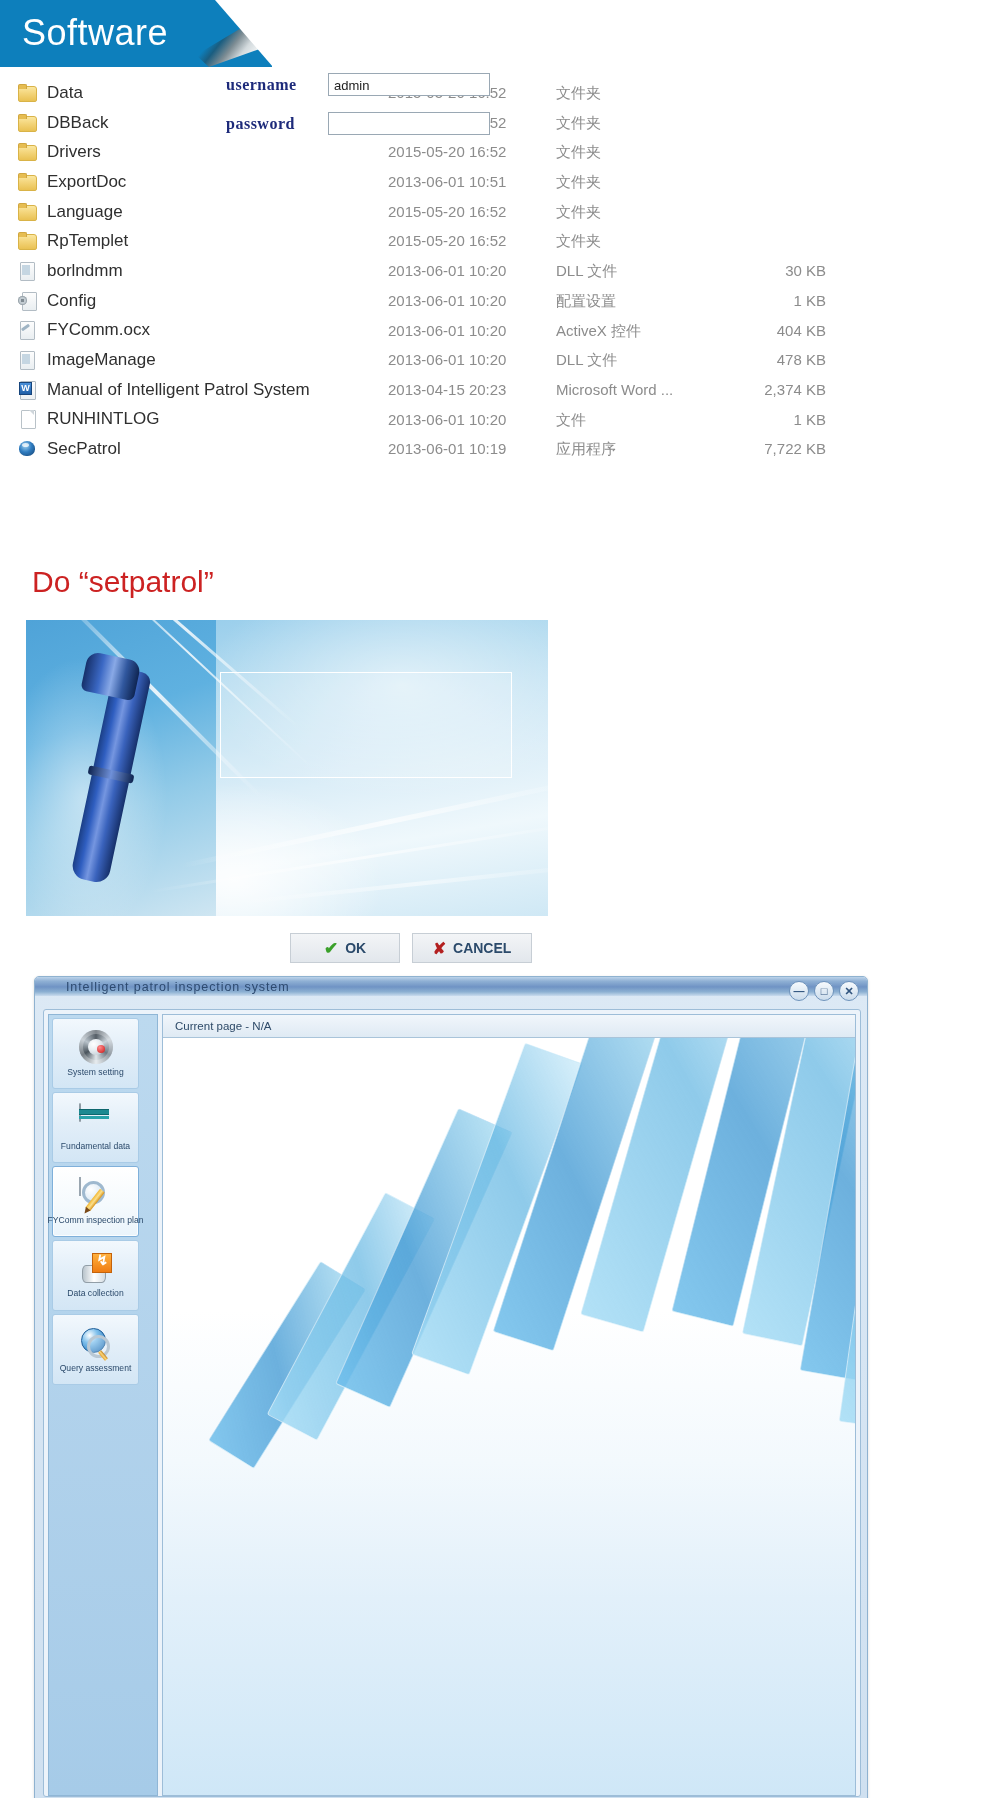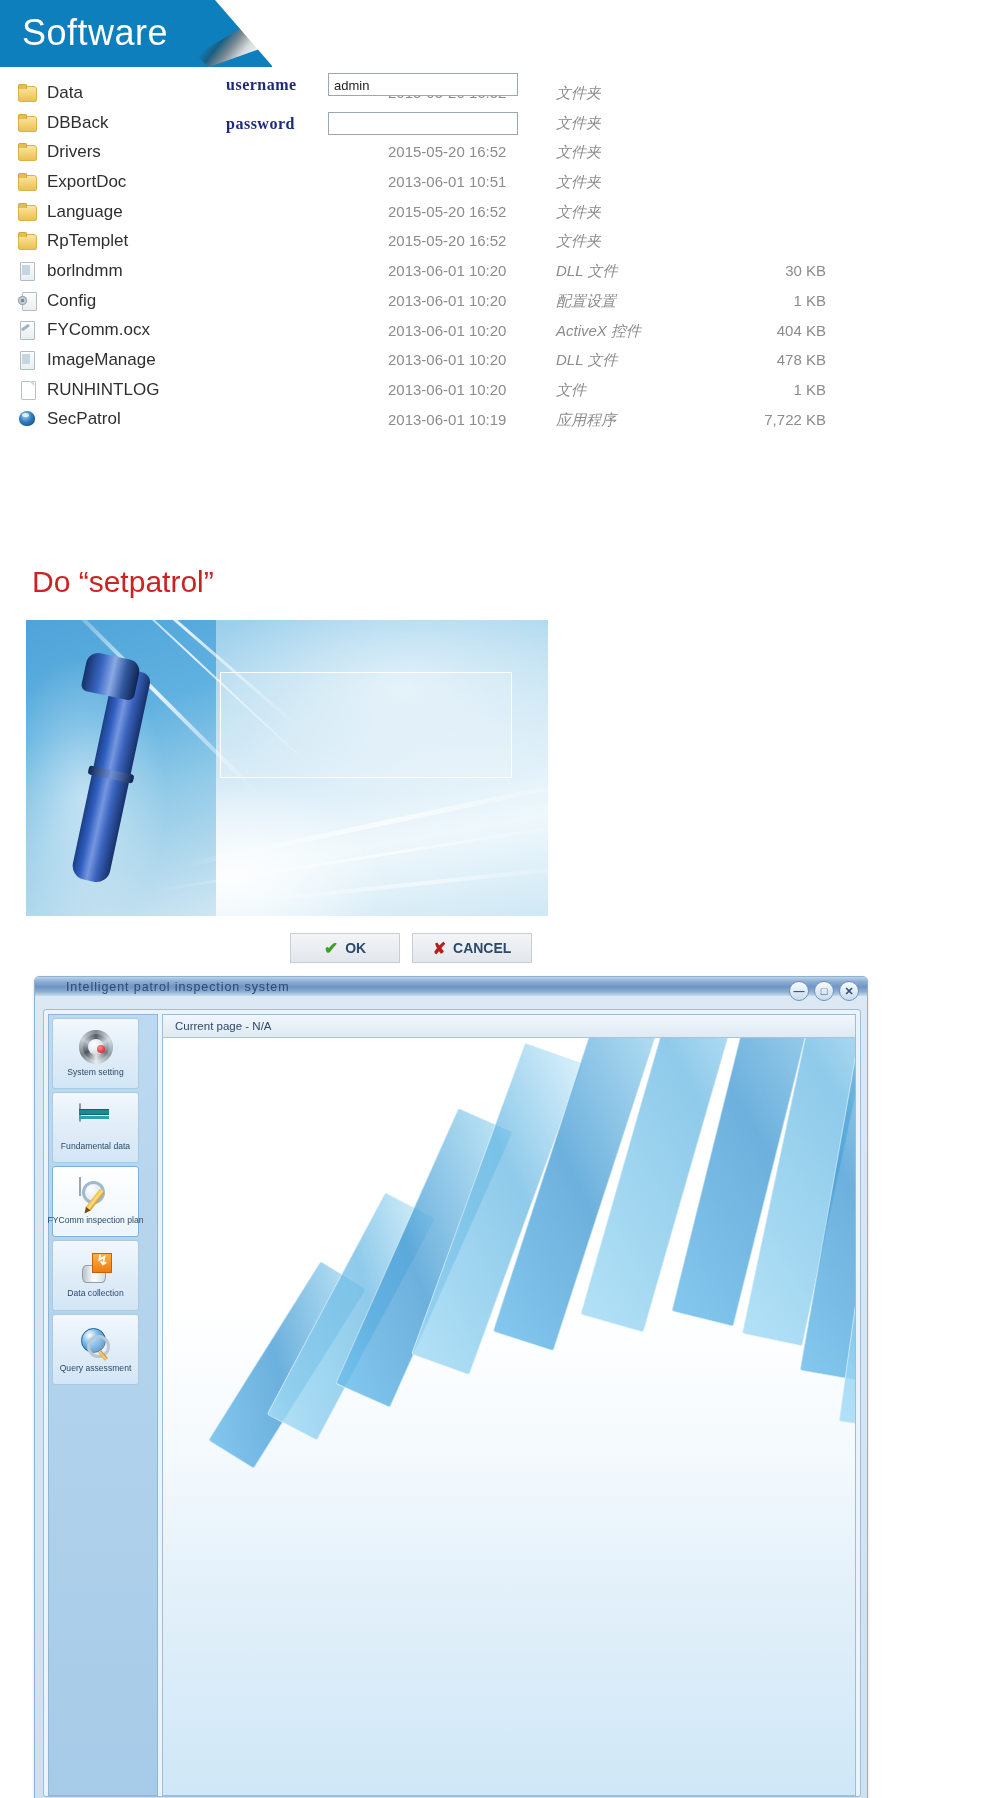--- a/index.html
+++ b/index.html
@@ -79,21 +79,20 @@
     font-size: 15px;
     color: #8c8c8c;
     white-space: nowrap;
   }
   .file-type {
     position: absolute; left: 556px; top: 0;
     height: 29.7px; line-height: 29.7px;
     font-size: 15px;
     color: #8c8c8c;
     white-space: nowrap;
-    font-style: italic;
   }
   .file-size {
     position: absolute; left: 700px; top: 0;
     width: 126px;
     text-align: right;
     height: 29.7px; line-height: 29.7px;
     font-size: 15px;
     color: #8c8c8c;
     white-space: nowrap;
   }
@@ -265,21 +264,21 @@
     font-size: 16px;
     font-weight: bold;
     font-family: "Liberation Serif", serif;
     letter-spacing: 0.5px;
   }
   .lbl-user { left: 226px; top: 76px; }
   .lbl-pass { left: 226px; top: 115px; }
   .login-input {
     position: absolute;
     left: 328px;
-    width: 190px; height: 23px;
+    width: 162px; height: 23px;
     background: #ffffff;
     border: 1px solid #9aa8b4;
     font-size: 13px;
     color: #222;
     padding: 0 0 0 5px;
     line-height: 23px;
     box-sizing: border-box;
     font-family: "Liberation Sans", sans-serif;
   }
   .inp-user { top: 73px; }
@@ -602,20 +601,29 @@
       <div class="file-size">404 KB</div>
     </div>
     <div class="file-row">
       <div class="file-name-cell">
         <span class="ic ic-dll"></span>
         <span class="file-name">ImageManage</span>
       </div>
       <div class="file-date">2013-06-01 10:20</div>
       <div class="file-type">DLL 文件</div>
       <div class="file-size">478 KB</div>
+    </div>
+    <div class="file-row">
+      <div class="file-name-cell">
+        <span class="ic ic-word"></span>
+        <span class="file-name">Manual of Intelligent Patrol System</span>
+      </div>
+      <div class="file-date">2013-04-15 20:23</div>
+      <div class="file-type">Microsoft Word ...</div>
+      <div class="file-size">2,374 KB</div>
     </div>
     <div class="file-row">
       <div class="file-name-cell">
         <span class="ic ic-plain"></span>
         <span class="file-name">RUNHINTLOG</span>
       </div>
       <div class="file-date">2013-06-01 10:20</div>
       <div class="file-type">文件</div>
       <div class="file-size">1 KB</div>
     </div>

